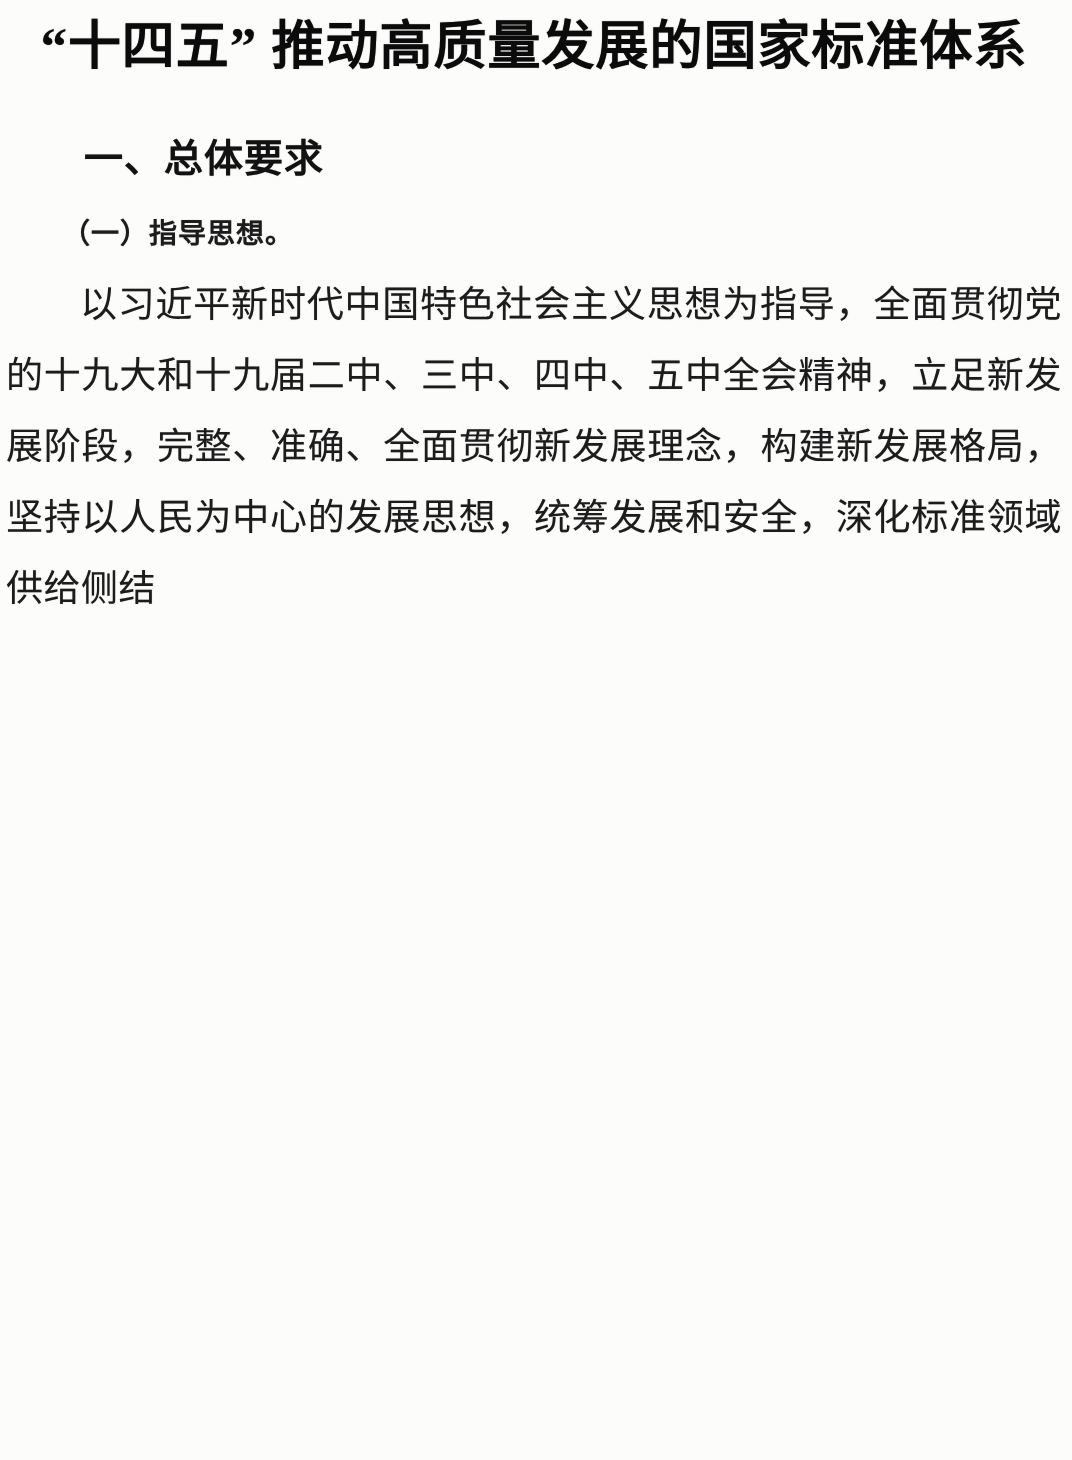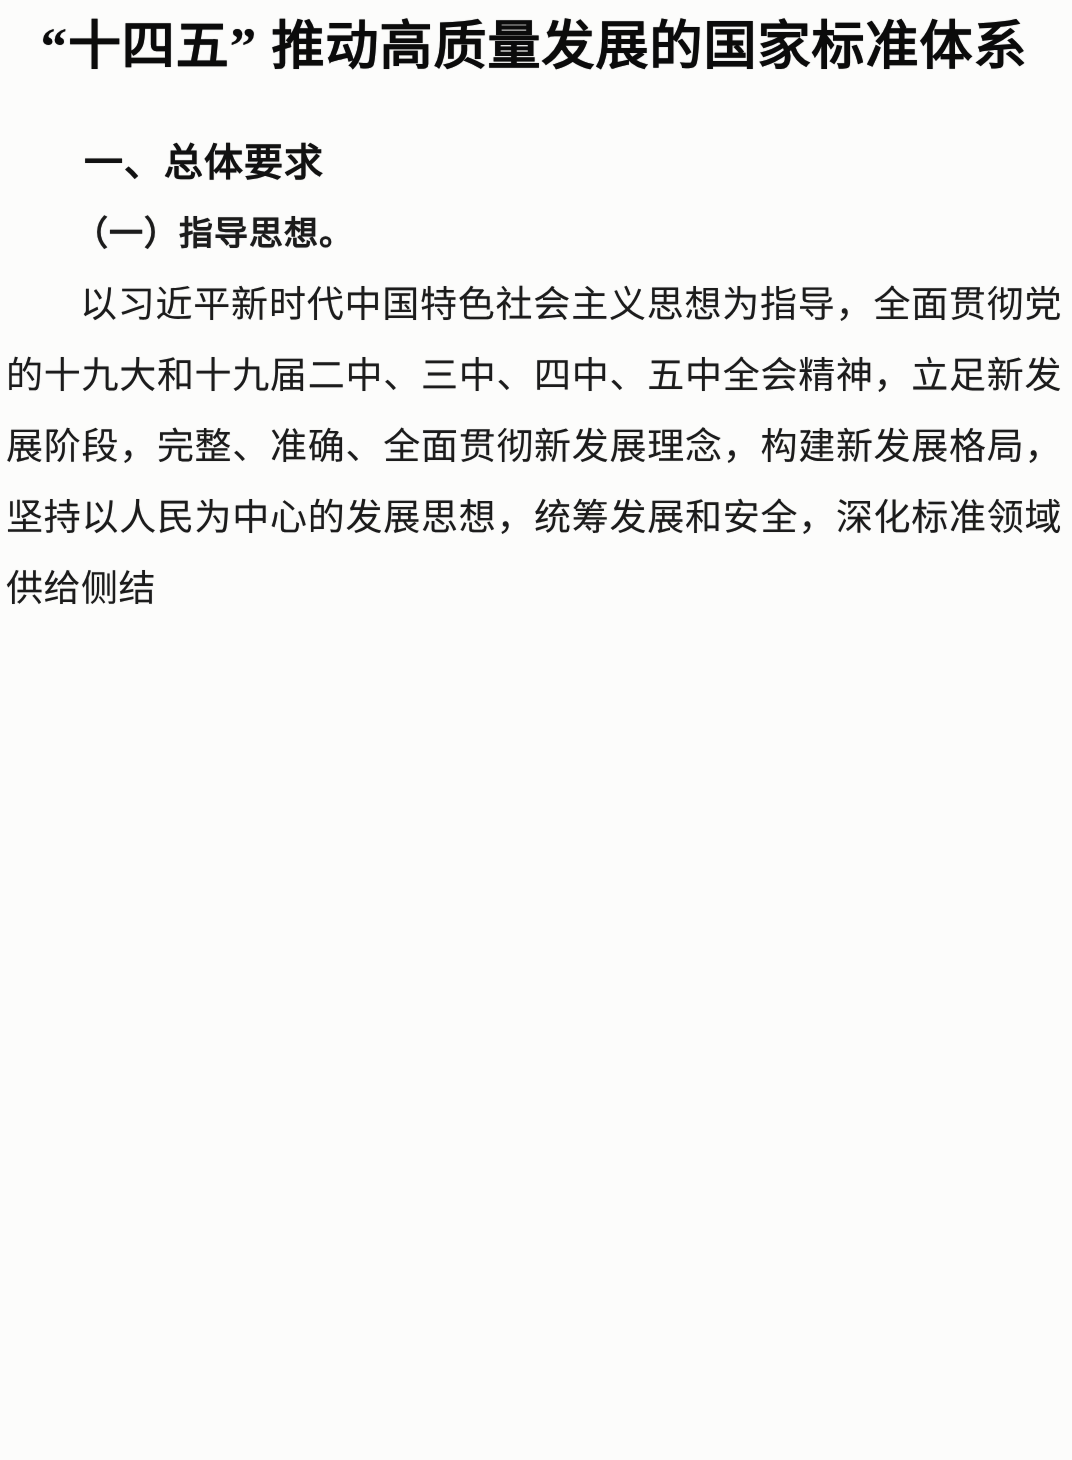--- a/index.html
+++ b/index.html
@@ -38,29 +38,29 @@
     text-align: justify;
     text-indent: 2em;
     letter-spacing: 0.5px;
     text-shadow: 0 0 1px rgba(45,45,45,0.35);
   }
   .section-heading {
     margin: 0;
     font-size: 39px;
     line-height: 71px;
     text-indent: 2em;
-    font-family: Liberation Serif, serif;
+    font-family: Liberation Mono, monospace;
     font-weight: 700;
     color: #121212;
     letter-spacing: 1px;
     text-shadow: 0 0 1px rgba(0,0,0,0.4);
   }
   .subsection-heading {
     margin: 0;
-    font-size: 34px;
+    font-size: 28px;
     line-height: 71px;
     text-indent: 2em;
     font-weight: 600;
     letter-spacing: 1px;
     text-shadow: 0 0 1px rgba(30,30,30,0.4);
   }
 </style>
 </head>
 <body>
 

